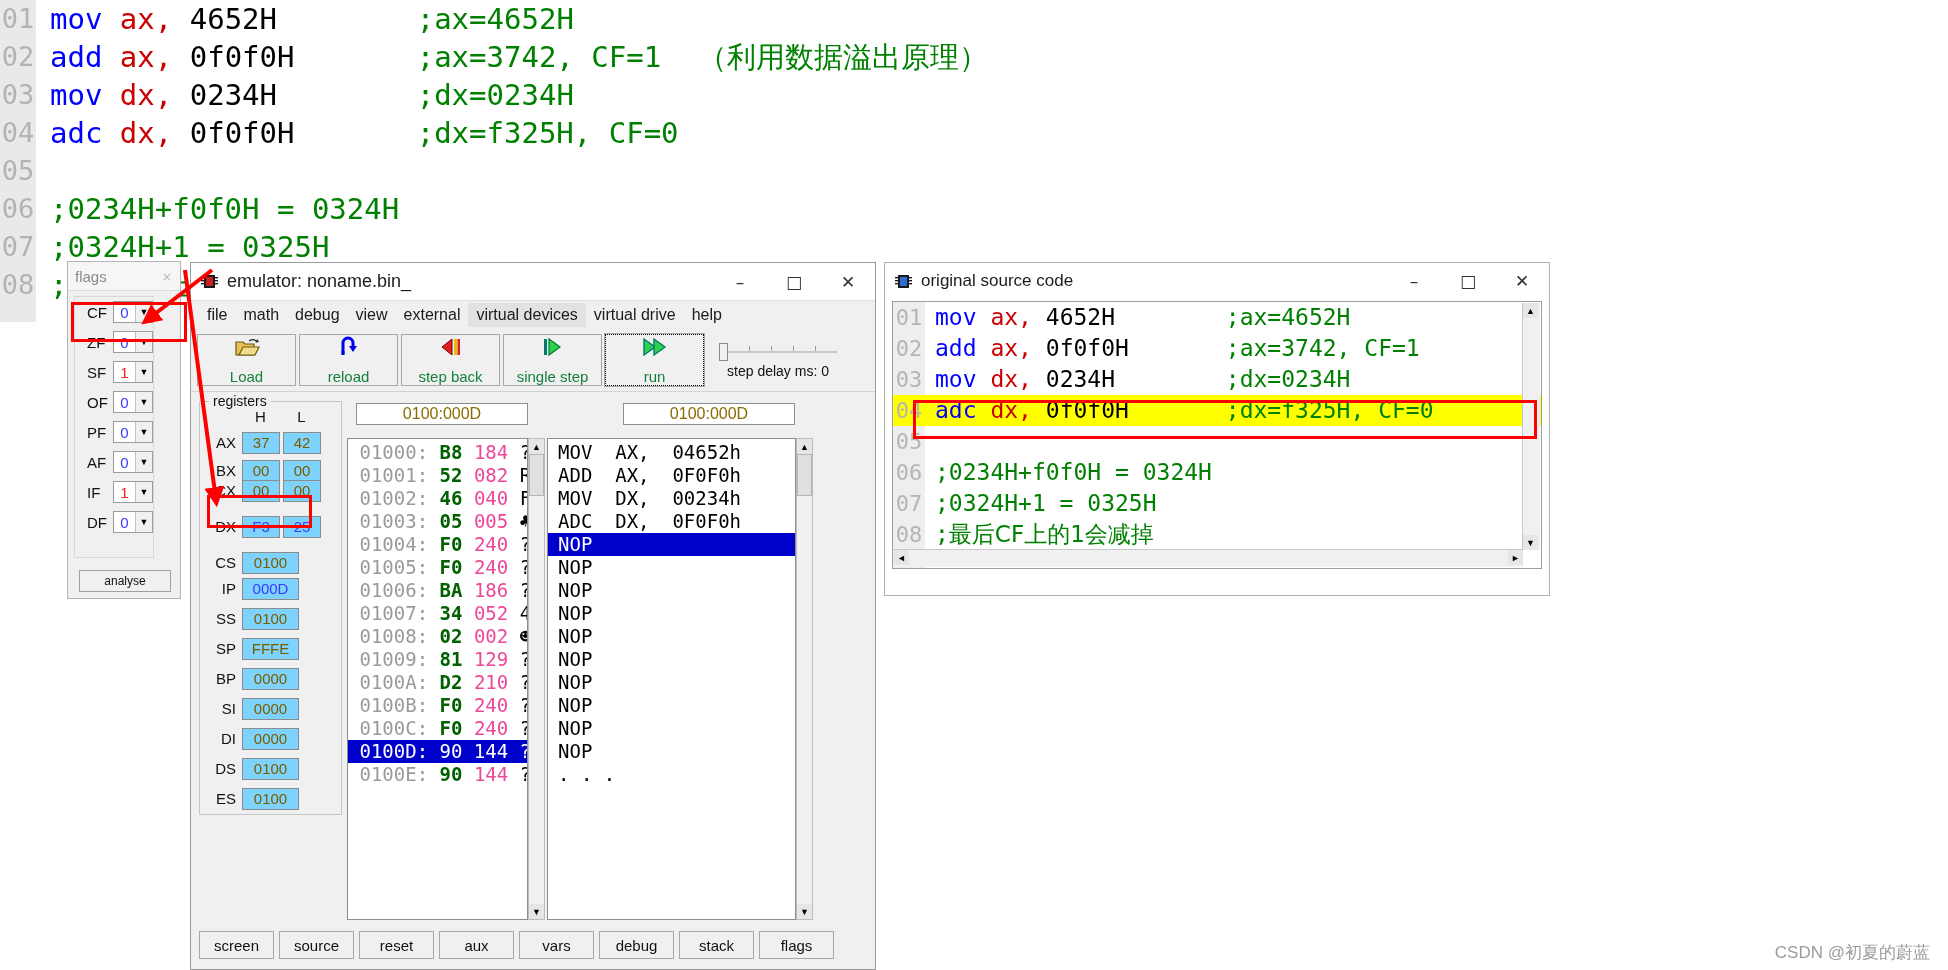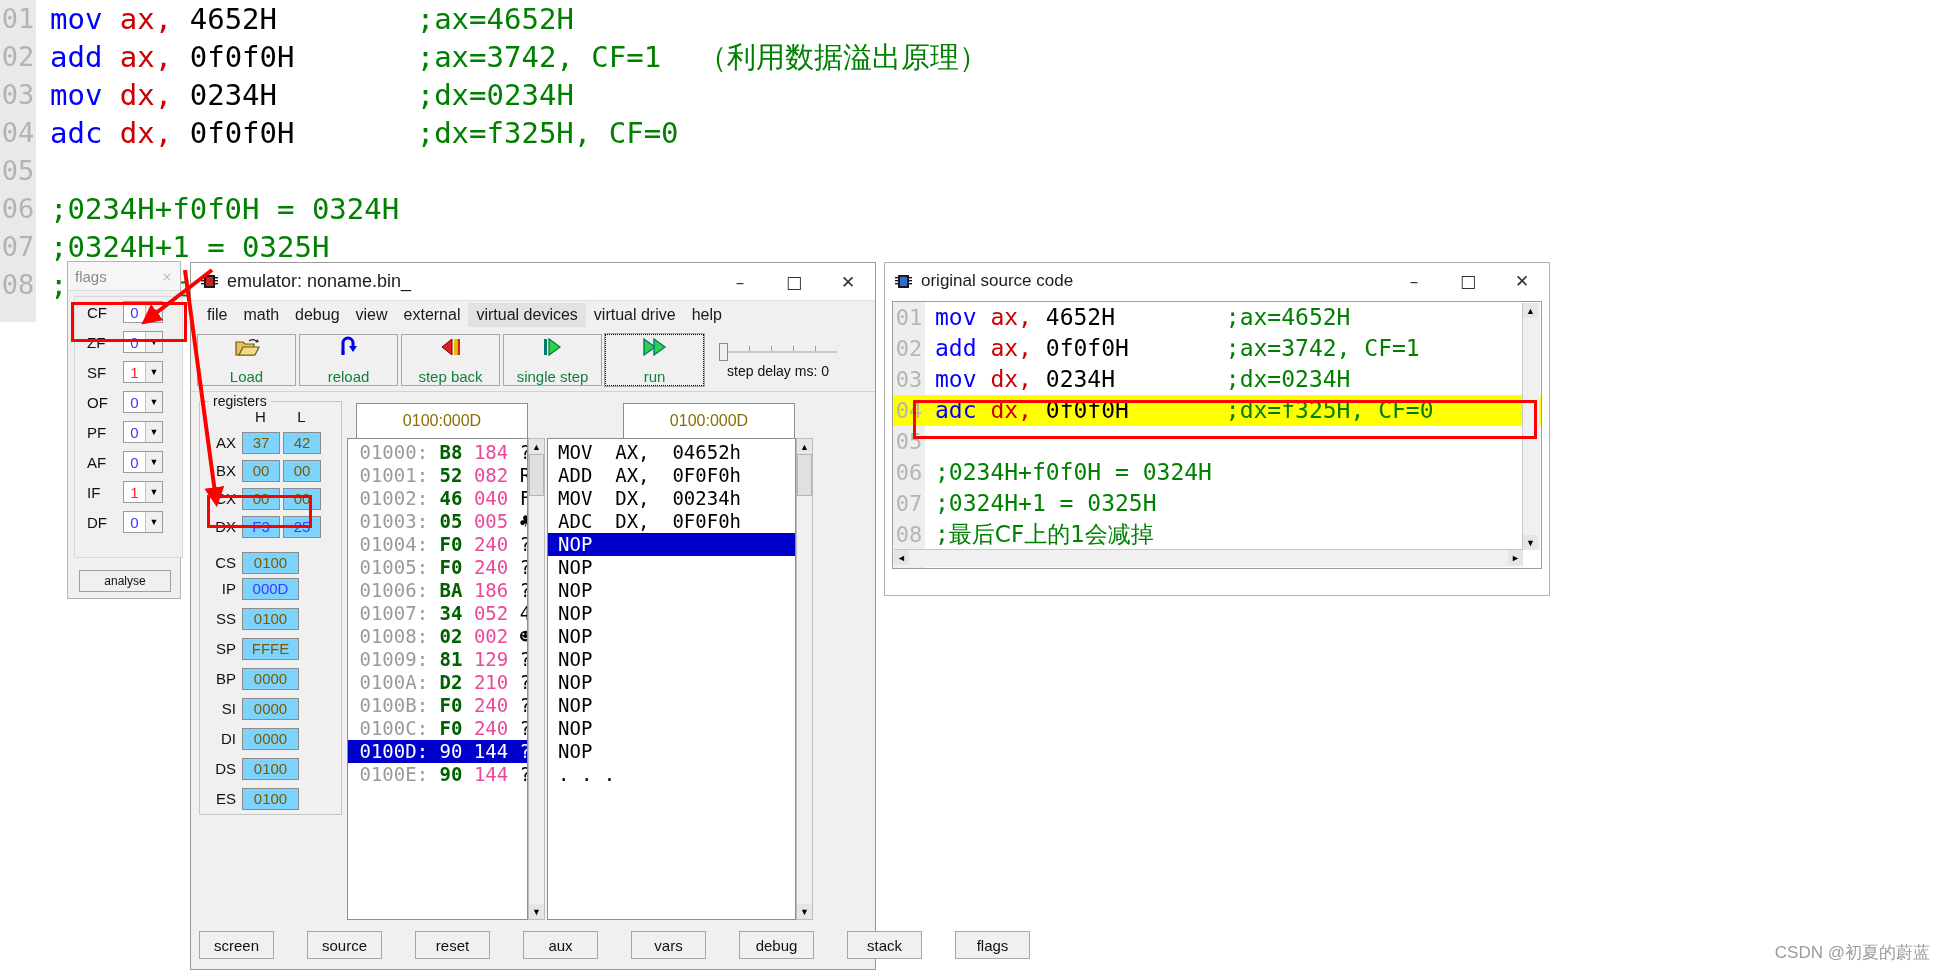--- a/index.html
+++ b/index.html
@@ -46,21 +46,21 @@
     width:54px;height:100%;display:flex;align-items:center;justify-content:center;
     font-size:17px;color:#333;font-family:"DejaVu Sans",sans-serif;
   }
 
   
   #flags-win{left:67px;top:261px;width:114px;height:338px;background:#f0f0f0;border:1px solid #b4b4b4;}
   #flags-win .win-title{height:29px;background:#f6f6f6;border-bottom:1px solid #dcdcdc;padding-left:7px;}
   #flags-win .t-label{font-size:15px;color:#8a8a8a;margin-left:0;}
   #flags-win .wb{width:26px;font-size:13px;color:#b9b9b9;}
   .flags-body{
-    position:absolute;left:6px;top:34px;width:109px;height:262px;
+    position:absolute;left:6px;top:34px;width:80px;height:262px;
     background:#f0f0f0;border:1px solid #d8d8d8;box-sizing:border-box;
   }
   .flag-row{display:flex;align-items:center;height:30px;padding-left:12px;}
   .flag-lbl{width:32px;font-size:15px;color:#111;font-family:"Liberation Sans",sans-serif;}
   .flag-combo{
     margin-left:4px;width:40px;height:22px;border:1px solid #9b9b9b;background:#fff;
     display:flex;align-items:center;box-sizing:border-box;
   }
   .flag-val{width:22px;text-align:center;font-size:15px;font-family:"Liberation Sans",sans-serif;}
   .flag-val.v0{color:#3a3aff;}
@@ -115,21 +115,21 @@
   .reg-cell{
     width:38px;height:22px;border:1px solid #8c8c8c;background:#7dd3fc;margin-right:3px;
     display:flex;align-items:center;justify-content:center;font-size:15px;box-sizing:border-box;
     font-family:"Liberation Sans",sans-serif;
   }
   .reg-cell.wide{width:57px;}
   .c-black{color:#7a5c00;}
   .c-blue{color:#3a3aff;}
 
   .addr-field{
-    position:absolute;height:36px;background:#fff;border:1px solid #8e8e8e;
+    position:absolute;height:22px;background:#fff;border:1px solid #8e8e8e;
     display:flex;align-items:center;justify-content:center;
     font-size:16px;color:#8a6d00;box-sizing:border-box;
     font-family:"Liberation Sans",sans-serif;
   }
   .dump-panel{
     position:absolute;background:#fff;border:1px solid #8e8e8e;box-sizing:border-box;
     overflow:hidden;
   }
   .dump-line{
     white-space:pre;font-family:"DejaVu Sans Mono","Liberation Mono",monospace;
@@ -143,21 +143,21 @@
     white-space:pre;font-family:"DejaVu Sans Mono","Liberation Mono",monospace;
     font-size:19px;line-height:23px;height:23px;color:#000;padding-left:10px;
   }
   .sel{background:#0000cc;color:#ffffff;}
   .scrollbar-v{
     position:absolute;width:17px;background:#f0f0f0;border:1px solid #bdbdbd;box-sizing:border-box;
   }
   .sb-arrow{width:15px;height:15px;display:flex;align-items:center;justify-content:center;font-size:9px;color:#000;background:#e6e6e6;}
   .sb-thumb{position:absolute;left:0;width:15px;background:#e0e0e0;border:1px solid #b5b5b5;box-sizing:border-box;}
 
-  .bottom-btns{position:absolute;left:8px;bottom:10px;display:flex;gap:28px;}
+  .bottom-btns{position:absolute;left:8px;bottom:10px;display:flex;}
   .bb{
     width:75px;height:28px;background:#f0f0f0;border:1px solid #a6a6a6;
     display:flex;align-items:center;justify-content:center;font-size:15px;color:#111;
     margin-right:5px;box-sizing:border-box;
   }
 
   
   #src-win{left:884px;top:262px;width:666px;height:334px;background:#ffffff;border:1px solid #b0b0b0;}
   #src-win .win-title{height:36px;background:#fff;border-bottom:none;}
   #src-win .t-label{font-size:17px;color:#1c1c1c;}
@@ -381,21 +381,21 @@
           <div class="reg-row" style="top: 28px;">
             <span class="reg-name">AX</span>
             <span class="reg-cell c-black">37</span>
             <span class="reg-cell c-black">42</span>
           </div>
           <div class="reg-row" style="top: 56px;">
             <span class="reg-name">BX</span>
             <span class="reg-cell c-black">00</span>
             <span class="reg-cell c-black">00</span>
           </div>
-          <div class="reg-row" style="top: 84px;">
+          <div class="reg-row" style="top: 76px;">
             <span class="reg-name">CX</span>
             <span class="reg-cell c-black">00</span>
             <span class="reg-cell c-black">00</span>
           </div>
           <div class="reg-row" style="top: 112px;">
             <span class="reg-name">DX</span>
             <span class="reg-cell c-blue">F3</span>
             <span class="reg-cell c-blue">25</span>
           </div>
           <div class="reg-row" style="top: 148px;">

